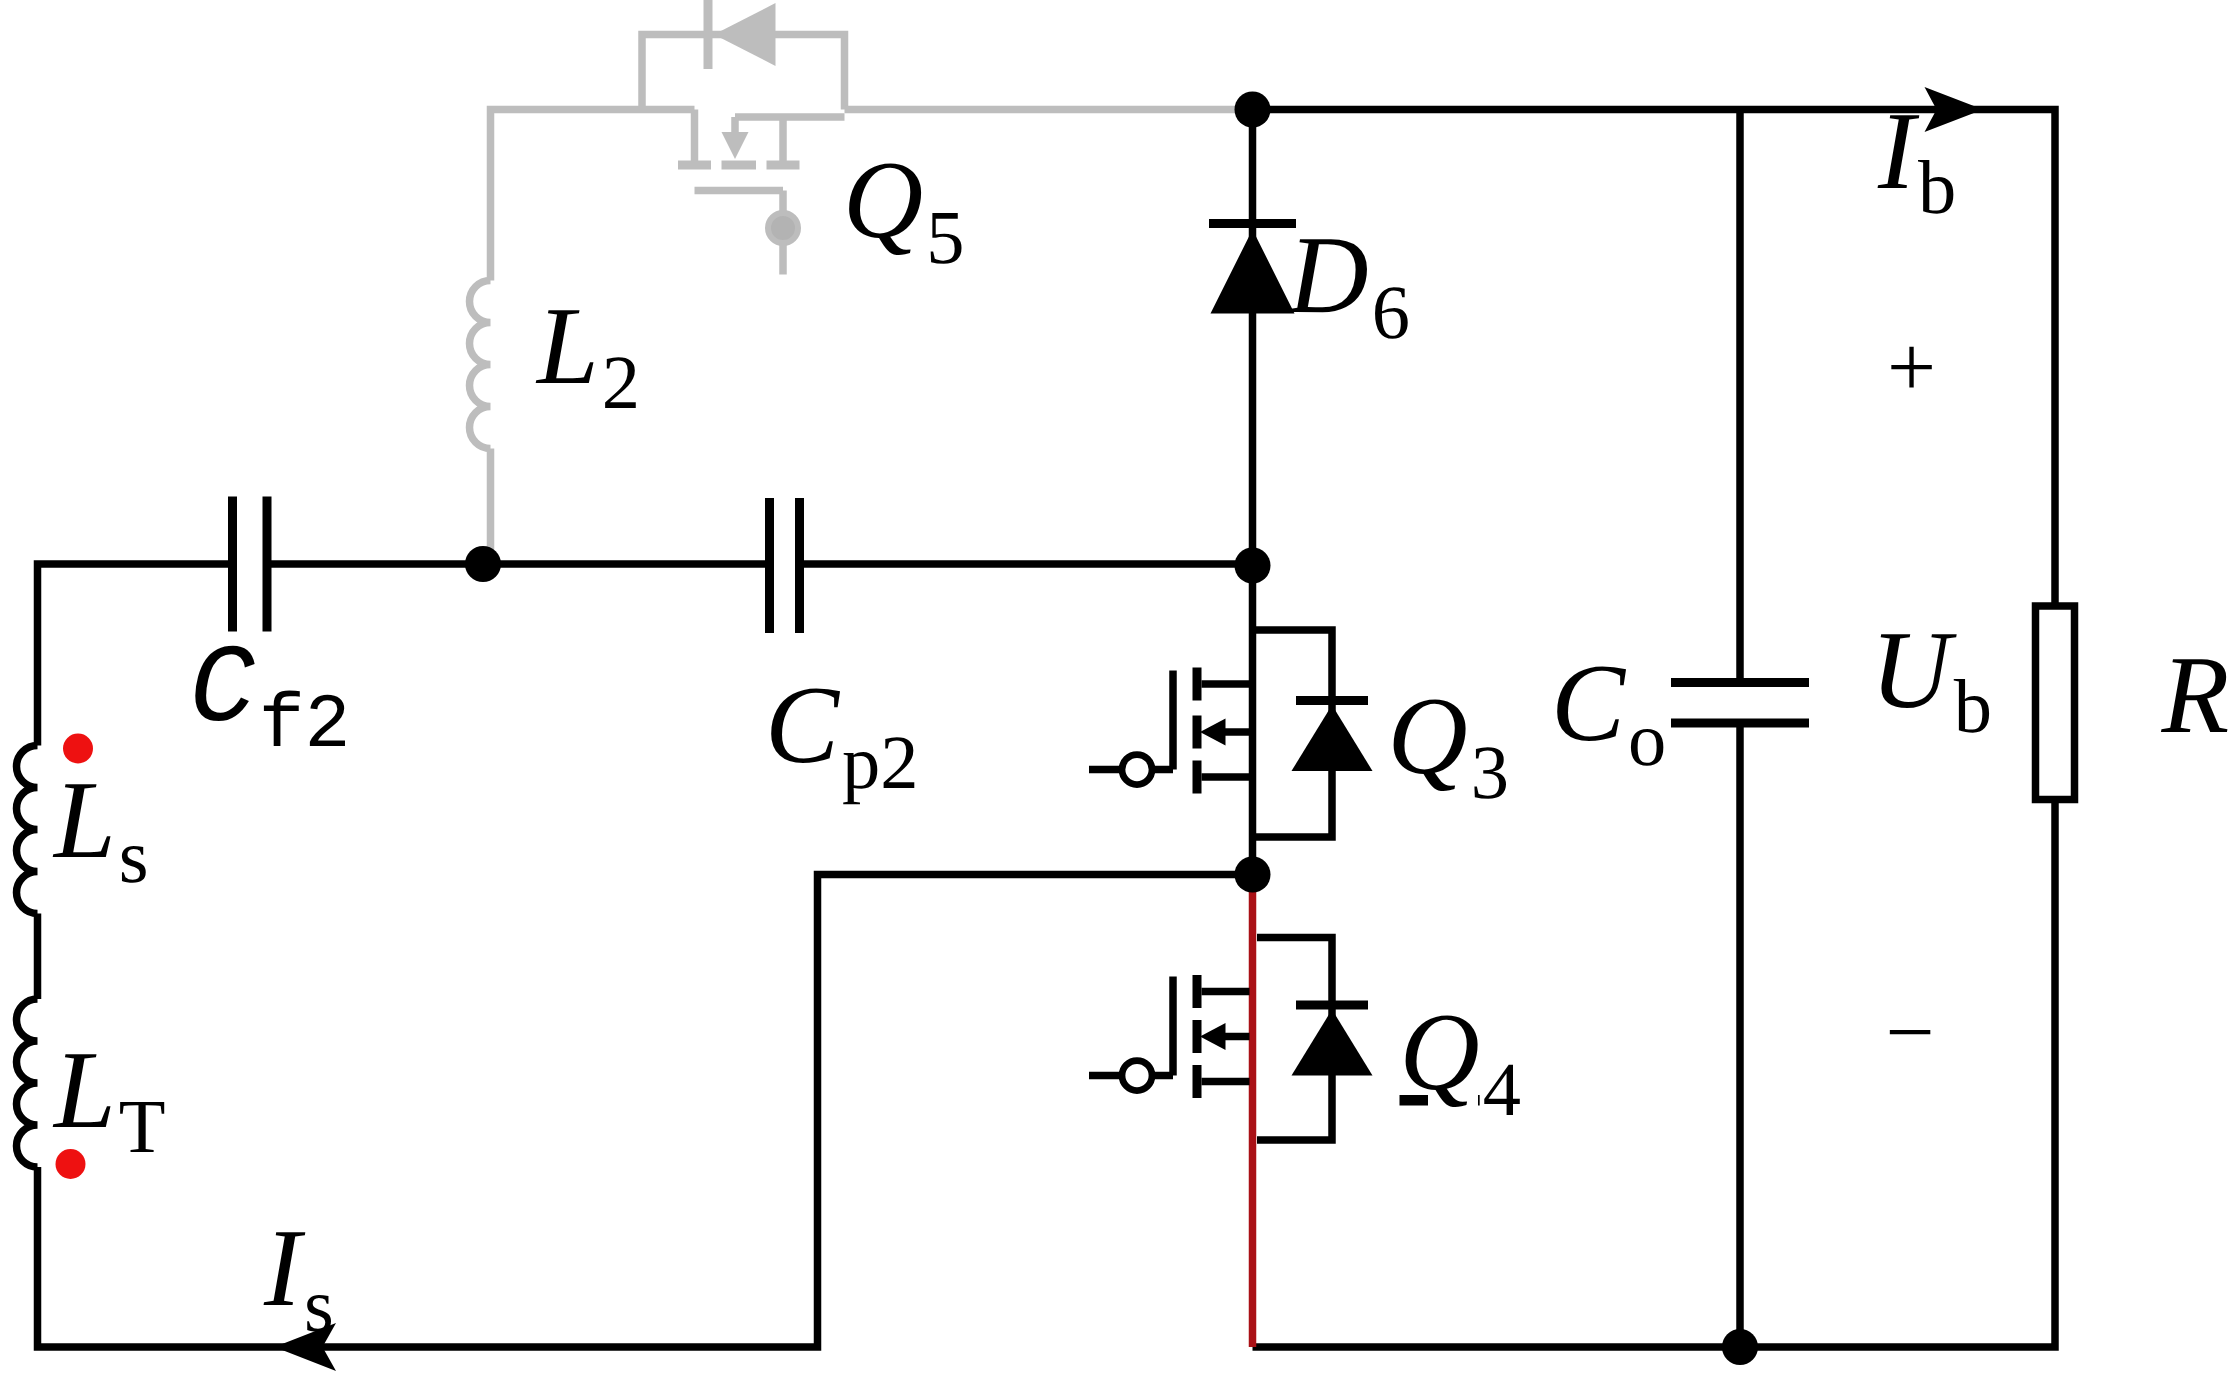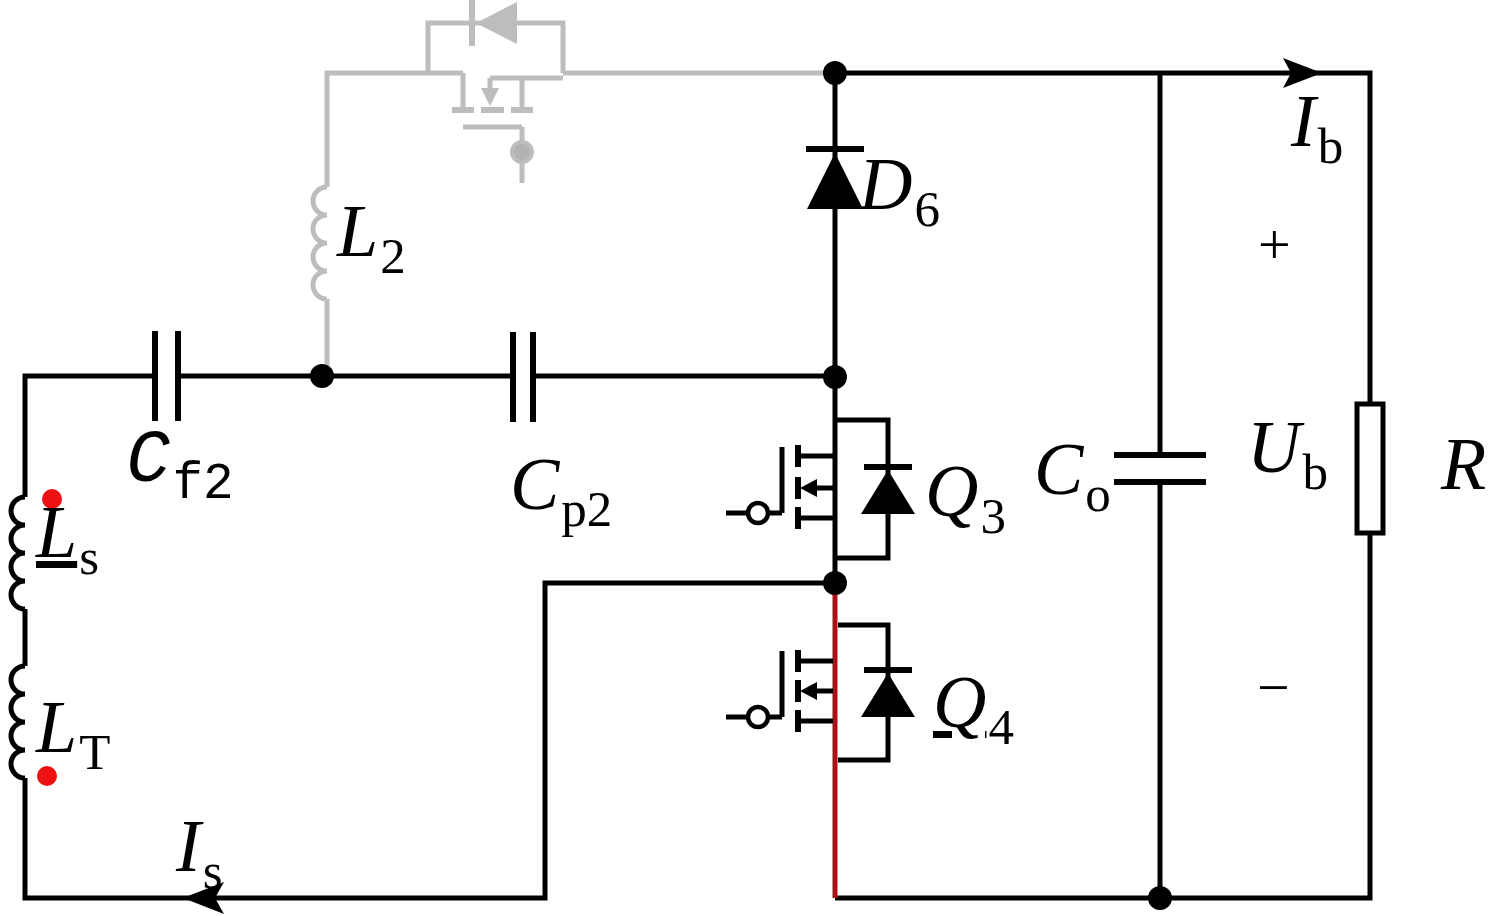--- a/index.html
+++ b/index.html
@@ -31,34 +31,34 @@
   .sign{
     position:absolute;
     font-family:"Liberation Serif", serif;
     font-style:normal;
     font-size:58px;
     line-height:1;
     color:#000;
     user-select:none;
   }
   
-  #lbl-l2 {left:337px; top:194px;}
+  #lbl-l2 {left:358px; top:194px;}
   #lbl-q5 {left:562px; top:97px;}
   #lbl-cf2{left:126px; top:424px;font-family:Liberation Mono, monospace;}
   #lbl-cp2{left:510px; top:427px;margin-top:20px;}
-  #lbl-ls {left:36px;  top:495px;text-decoration:underline;}
+  #lbl-ls {left:36px;  top:510px;}
   #lbl-lt {left:36px;  top:690px;}
   #lbl-is {left:176px; top:809px;text-align:right;}
   #lbl-d6 {left:859px; top:147px;}
   #lbl-q3 {left:925px; top:454px;}
   #lbl-q4 {left:933px; top:665px;text-decoration:underline;}
   #lbl-co {left:1034px;top:432px;}
   #lbl-ub {left:1247px;top:410px;}
   #lbl-rl {left:1441px;top:427px;}
-  #lbl-ib {left:1252px;top:84px;margin-left:39px;}
+  #lbl-ib {left:1252px;top:64px;}
   #lbl-plus {left:1258px;top:216px;}
   #lbl-minus{left:1257px;top:659px;}
 </style>
 </head>
 <body>
 
 <div id="stage">
 
   <svg id="schematic" width="1488" height="916" viewBox="0 0 1488 916" fill="none" stroke-linecap="butt" stroke-linejoin="miter">
 
@@ -164,20 +164,21 @@
       <circle cx="1160" cy="898" r="12"></circle>
     </g>
 
     <g fill="#ee1111" stroke="none">
       <circle cx="52" cy="499" r="10"></circle>
       <circle cx="47" cy="776" r="10"></circle>
     </g>
   </svg>
 
   <div class="lbl" id="lbl-l2"><span class="main">L</span><span class="sub">2</span></div>
+  <div class="lbl" id="lbl-q5"><span class="main">Q</span><span class="sub">5</span></div>
   <div class="lbl" id="lbl-cf2"><span class="main">C</span><span class="sub">f2</span></div>
   <div class="lbl" id="lbl-cp2"><span class="main">C</span><span class="sub">p2</span></div>
   <div class="lbl" id="lbl-ls"><span class="main">L</span><span class="sub">s</span></div>
   <div class="lbl" id="lbl-lt"><span class="main">L</span><span class="sub">T</span></div>
   <div class="lbl" id="lbl-is"><span class="main">I</span><span class="sub">s</span></div>
   <div class="lbl" id="lbl-d6"><span class="main">D</span><span class="sub">6</span></div>
   <div class="lbl" id="lbl-q3"><span class="main">Q</span><span class="sub">3</span></div>
   <div class="lbl" id="lbl-q4"><span class="main">Q</span><span class="sub">4</span></div>
   <div class="lbl" id="lbl-ub"><span class="main">U</span><span class="sub">b</span></div>
   <div class="lbl" id="lbl-co"><span class="main">C</span><span class="sub">o</span></div>

